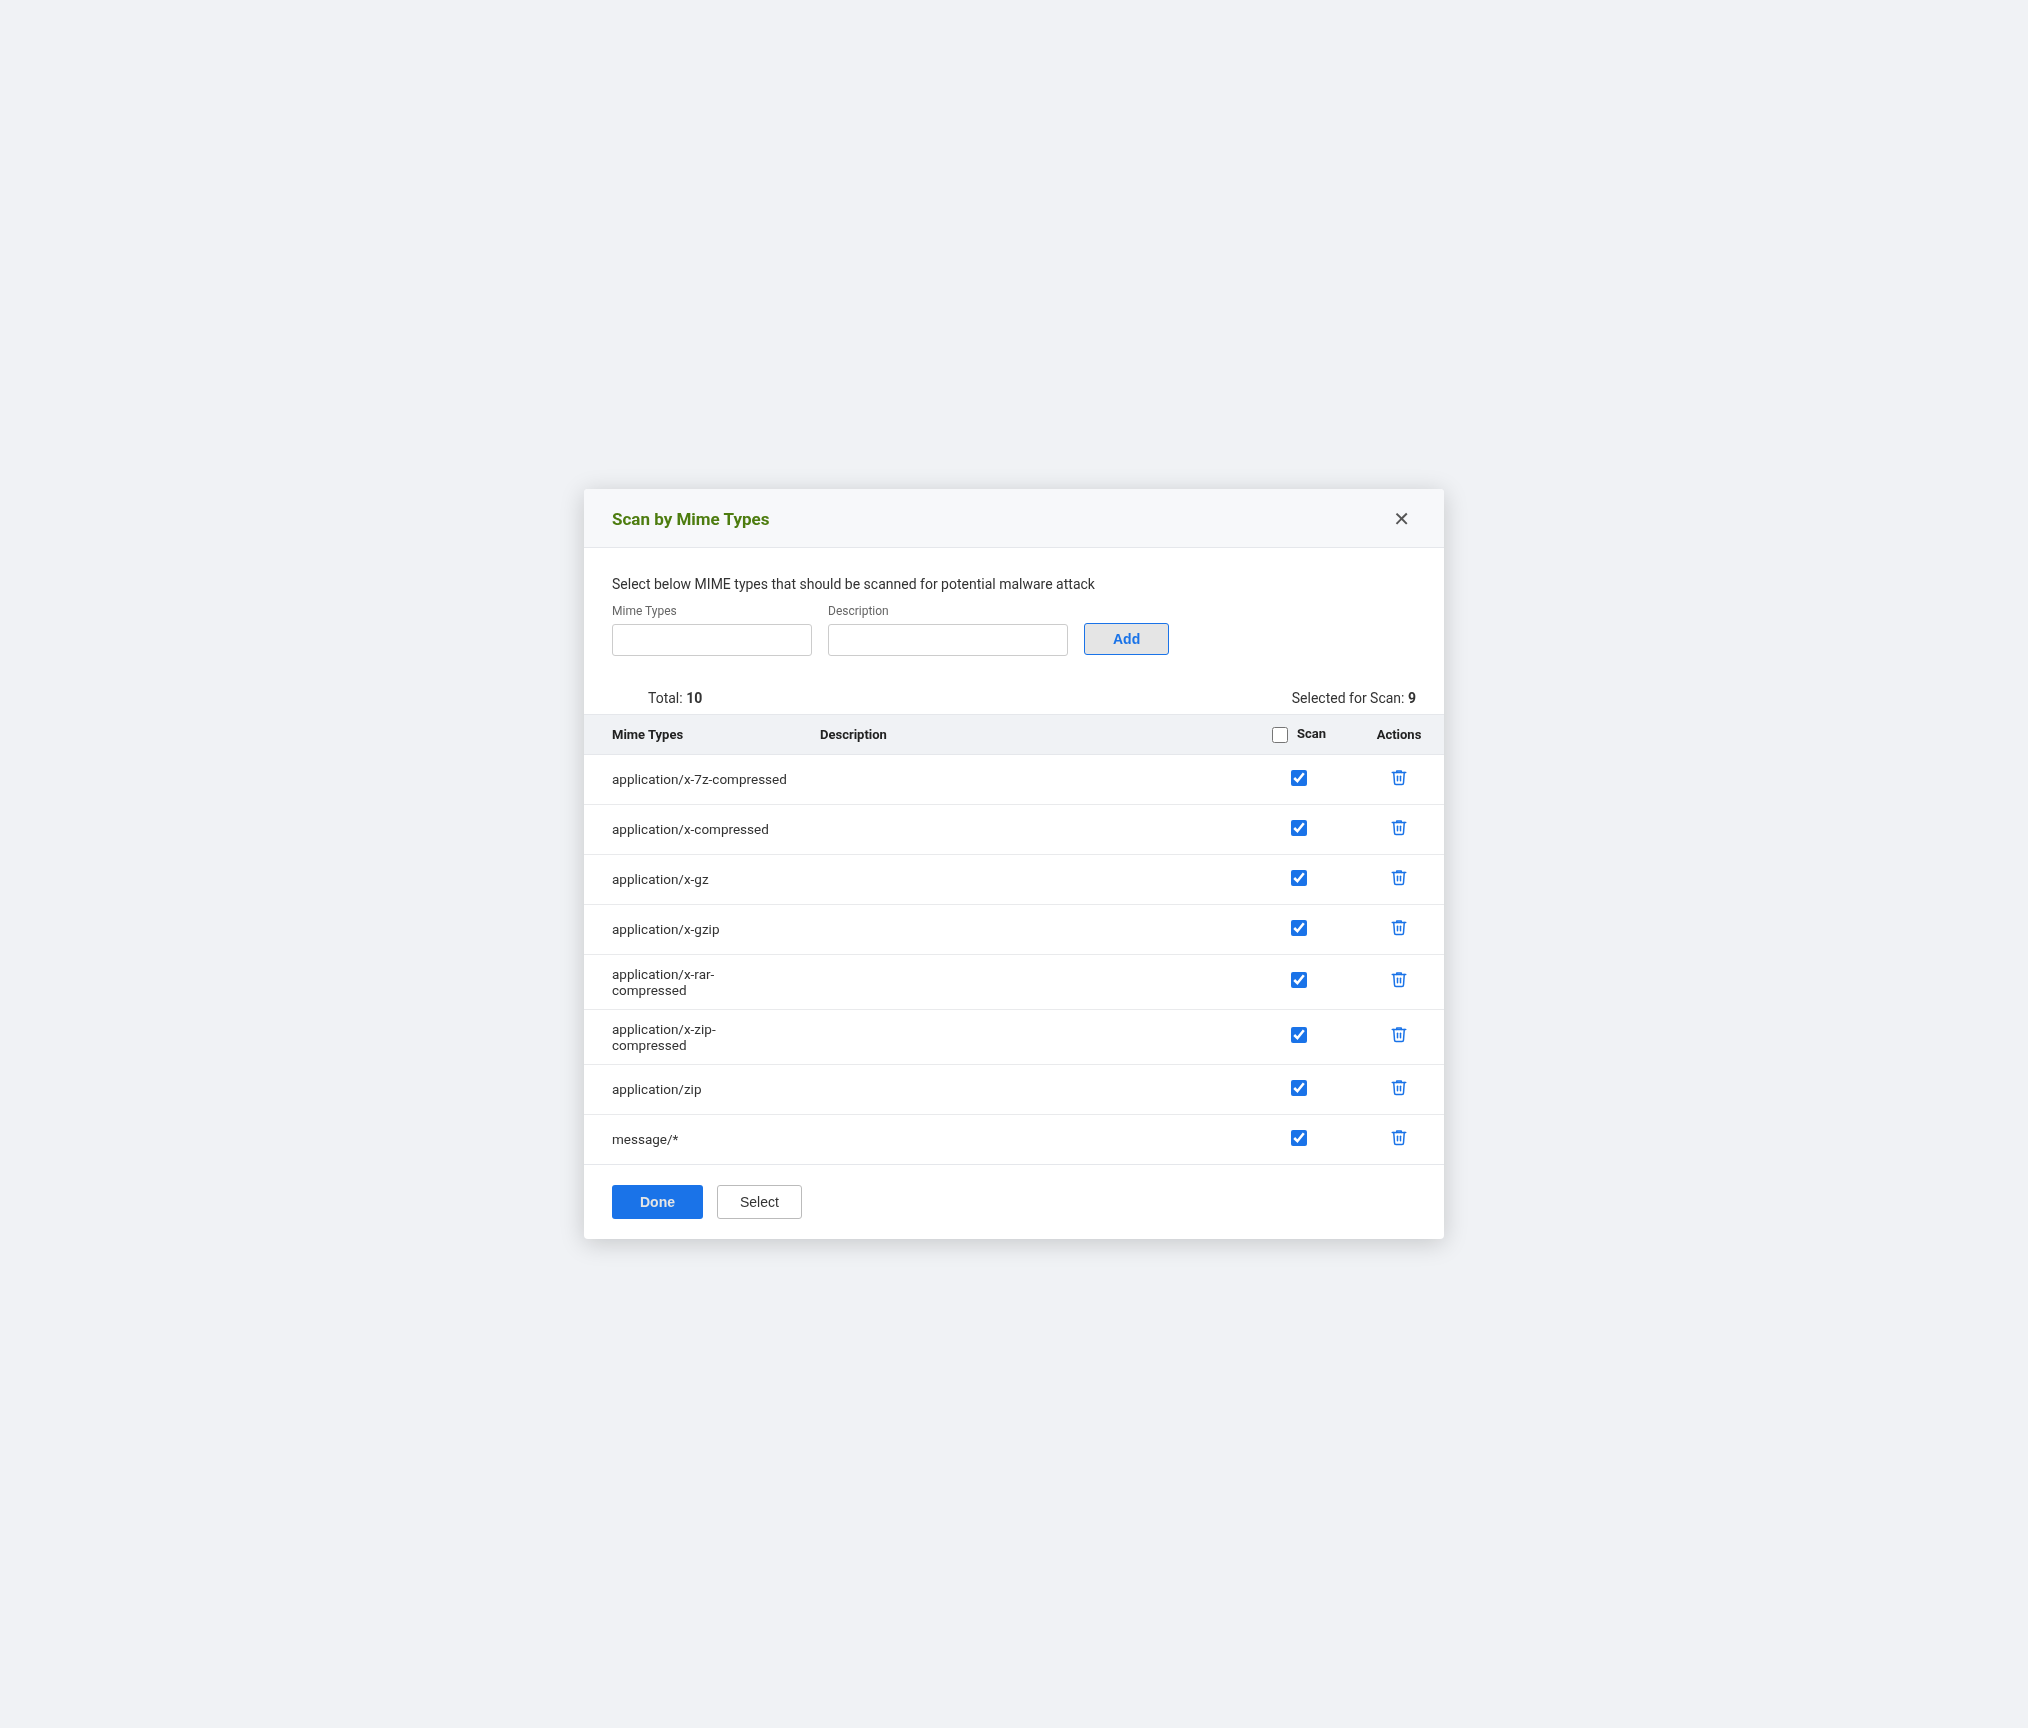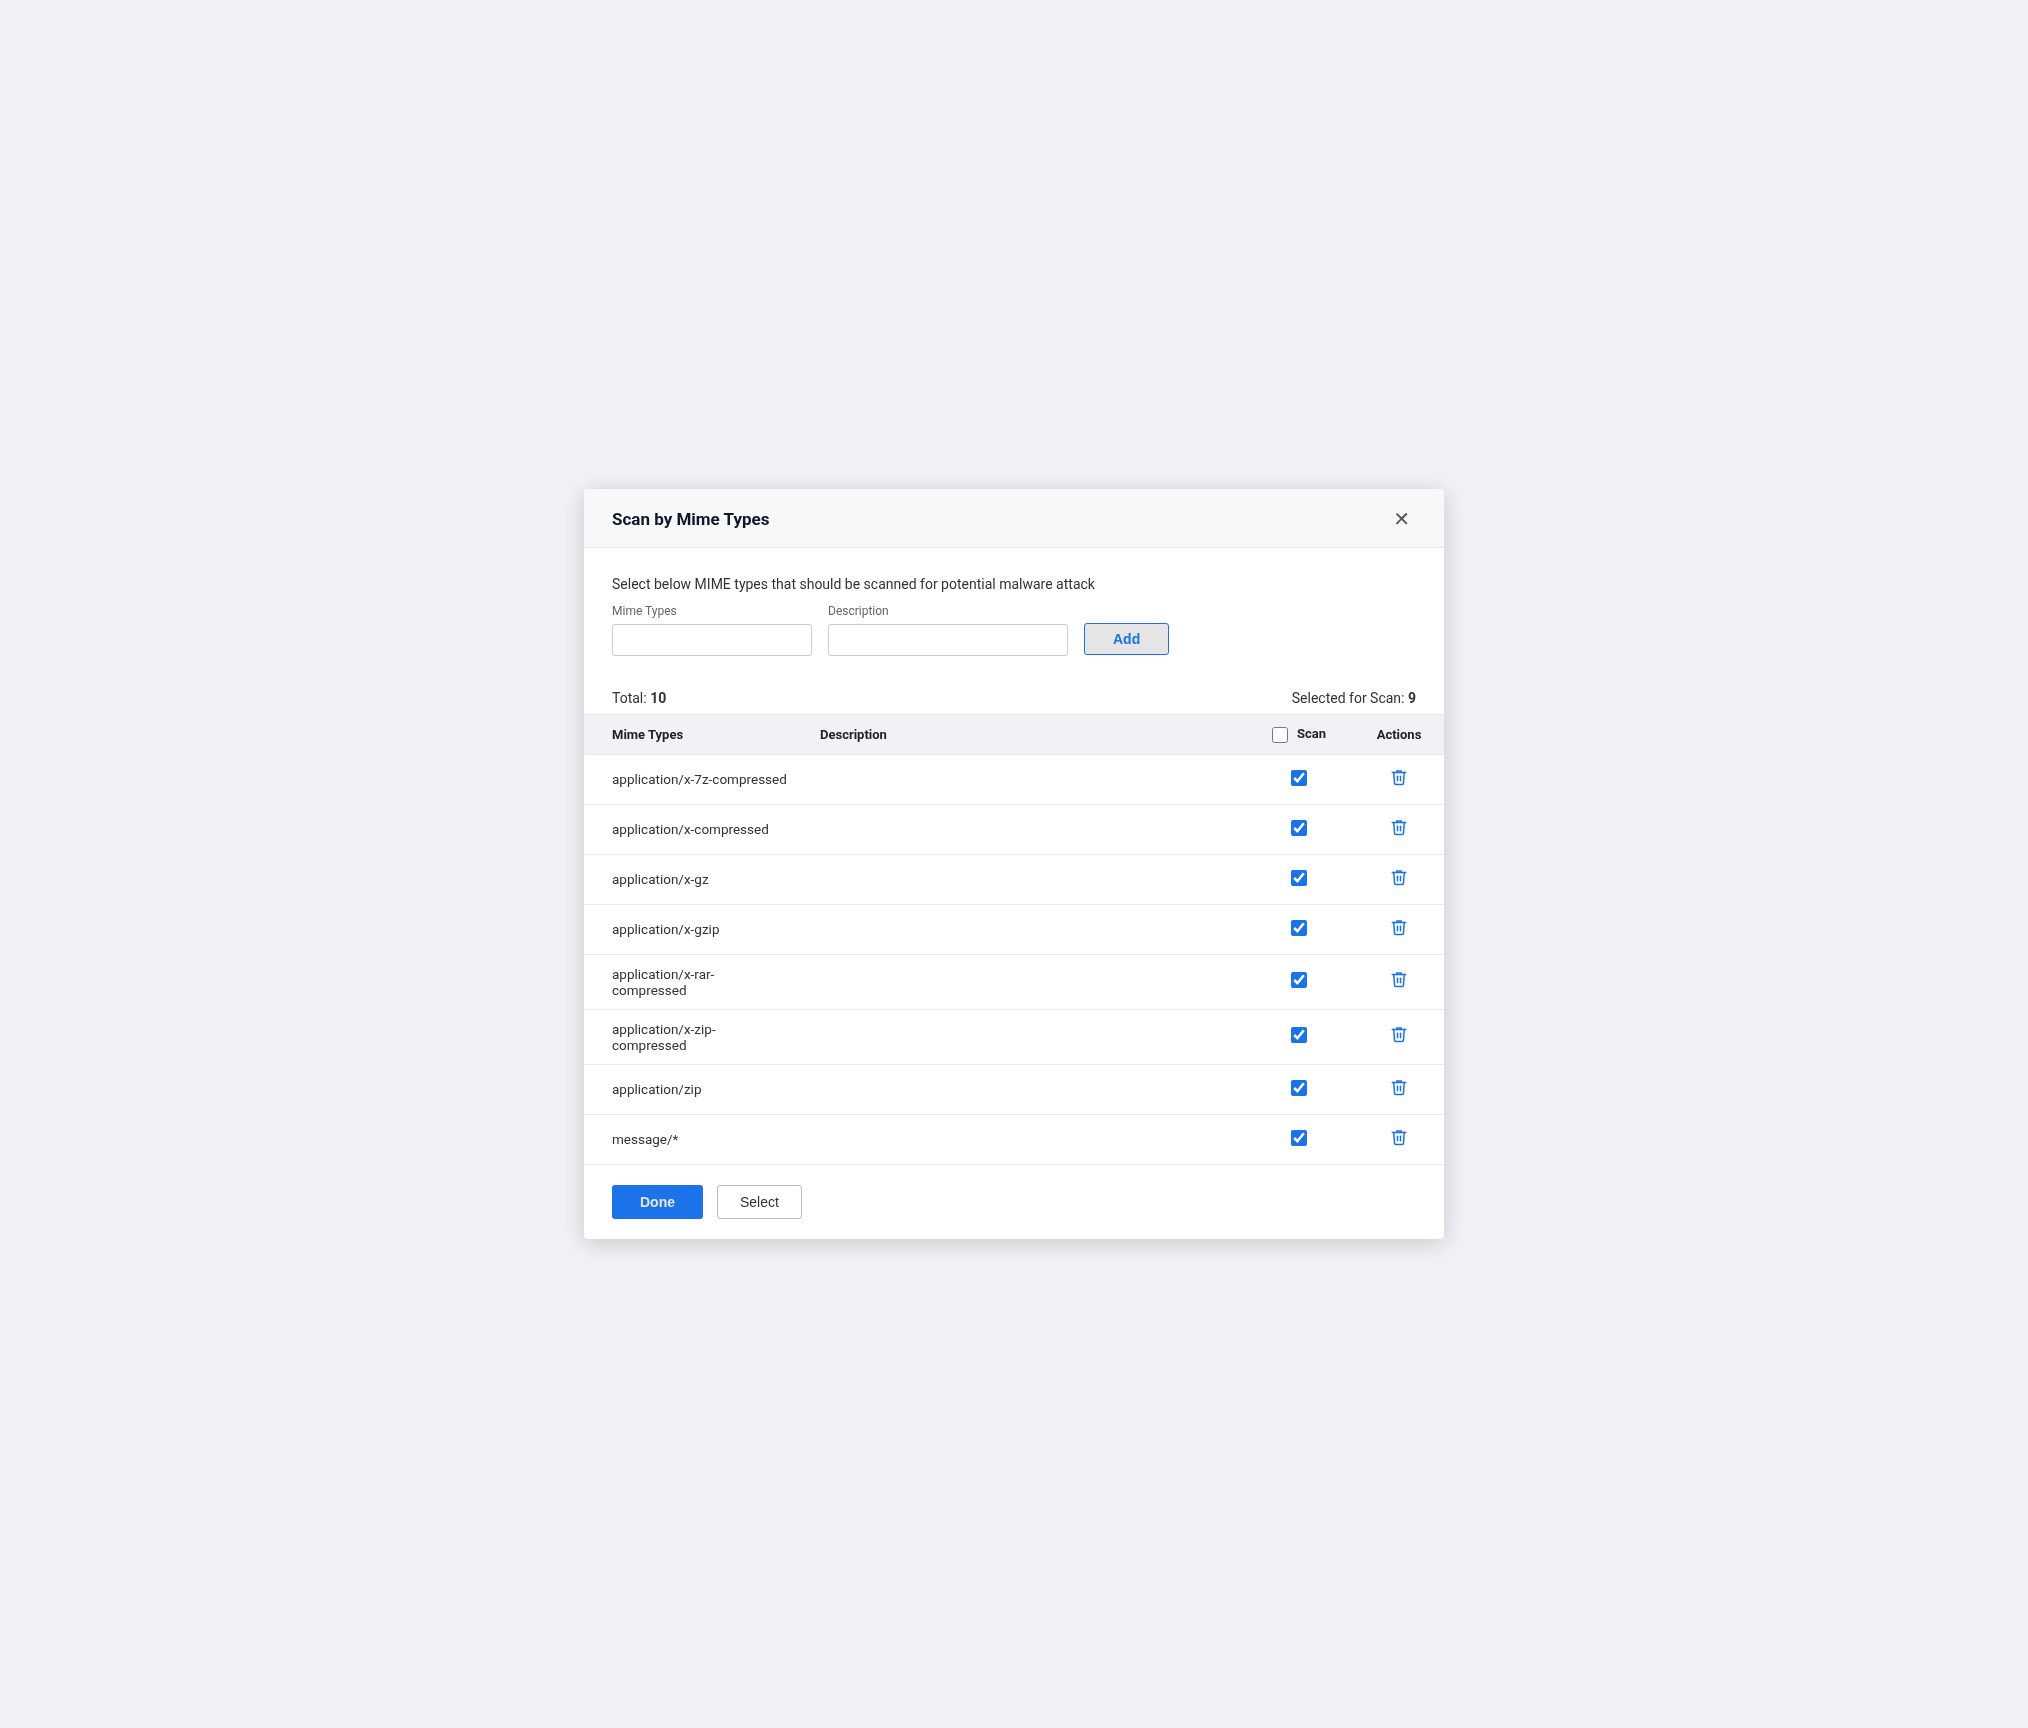--- a/index.html
+++ b/index.html
@@ -25,21 +25,21 @@
       display: flex;
       align-items: center;
       justify-content: space-between;
       padding: 18px 28px 16px 28px;
       border-bottom: 1px solid #e5e7eb;
       background: #f7f8fa;
     }
     .dialog-title {
       font-size: 17px;
       font-weight: 700;
-      color: #0f172a;
+      color: #4d7c0f;
     }
     .close-btn {
       background: none;
       border: none;
       font-size: 20px;
       cursor: pointer;
       color: #555;
       line-height: 1;
       padding: 2px 6px;
     }
@@ -85,20 +85,21 @@
       cursor: pointer;
       margin-bottom: 1px;
     }
     .summary-row {
       display: flex;
       justify-content: space-between;
       align-items: center;
       padding: 6px 0 8px 0;
       font-size: 14px;
       color: #333;
+      margin-left: 36px;
     }
     .summary-row span strong { font-weight: 700; }
     .table-wrap {
       border-top: 1px solid #e5e7eb;
       margin: 0 -28px;
     }
     table {
       width: 100%;
       border-collapse: collapse;
     }

